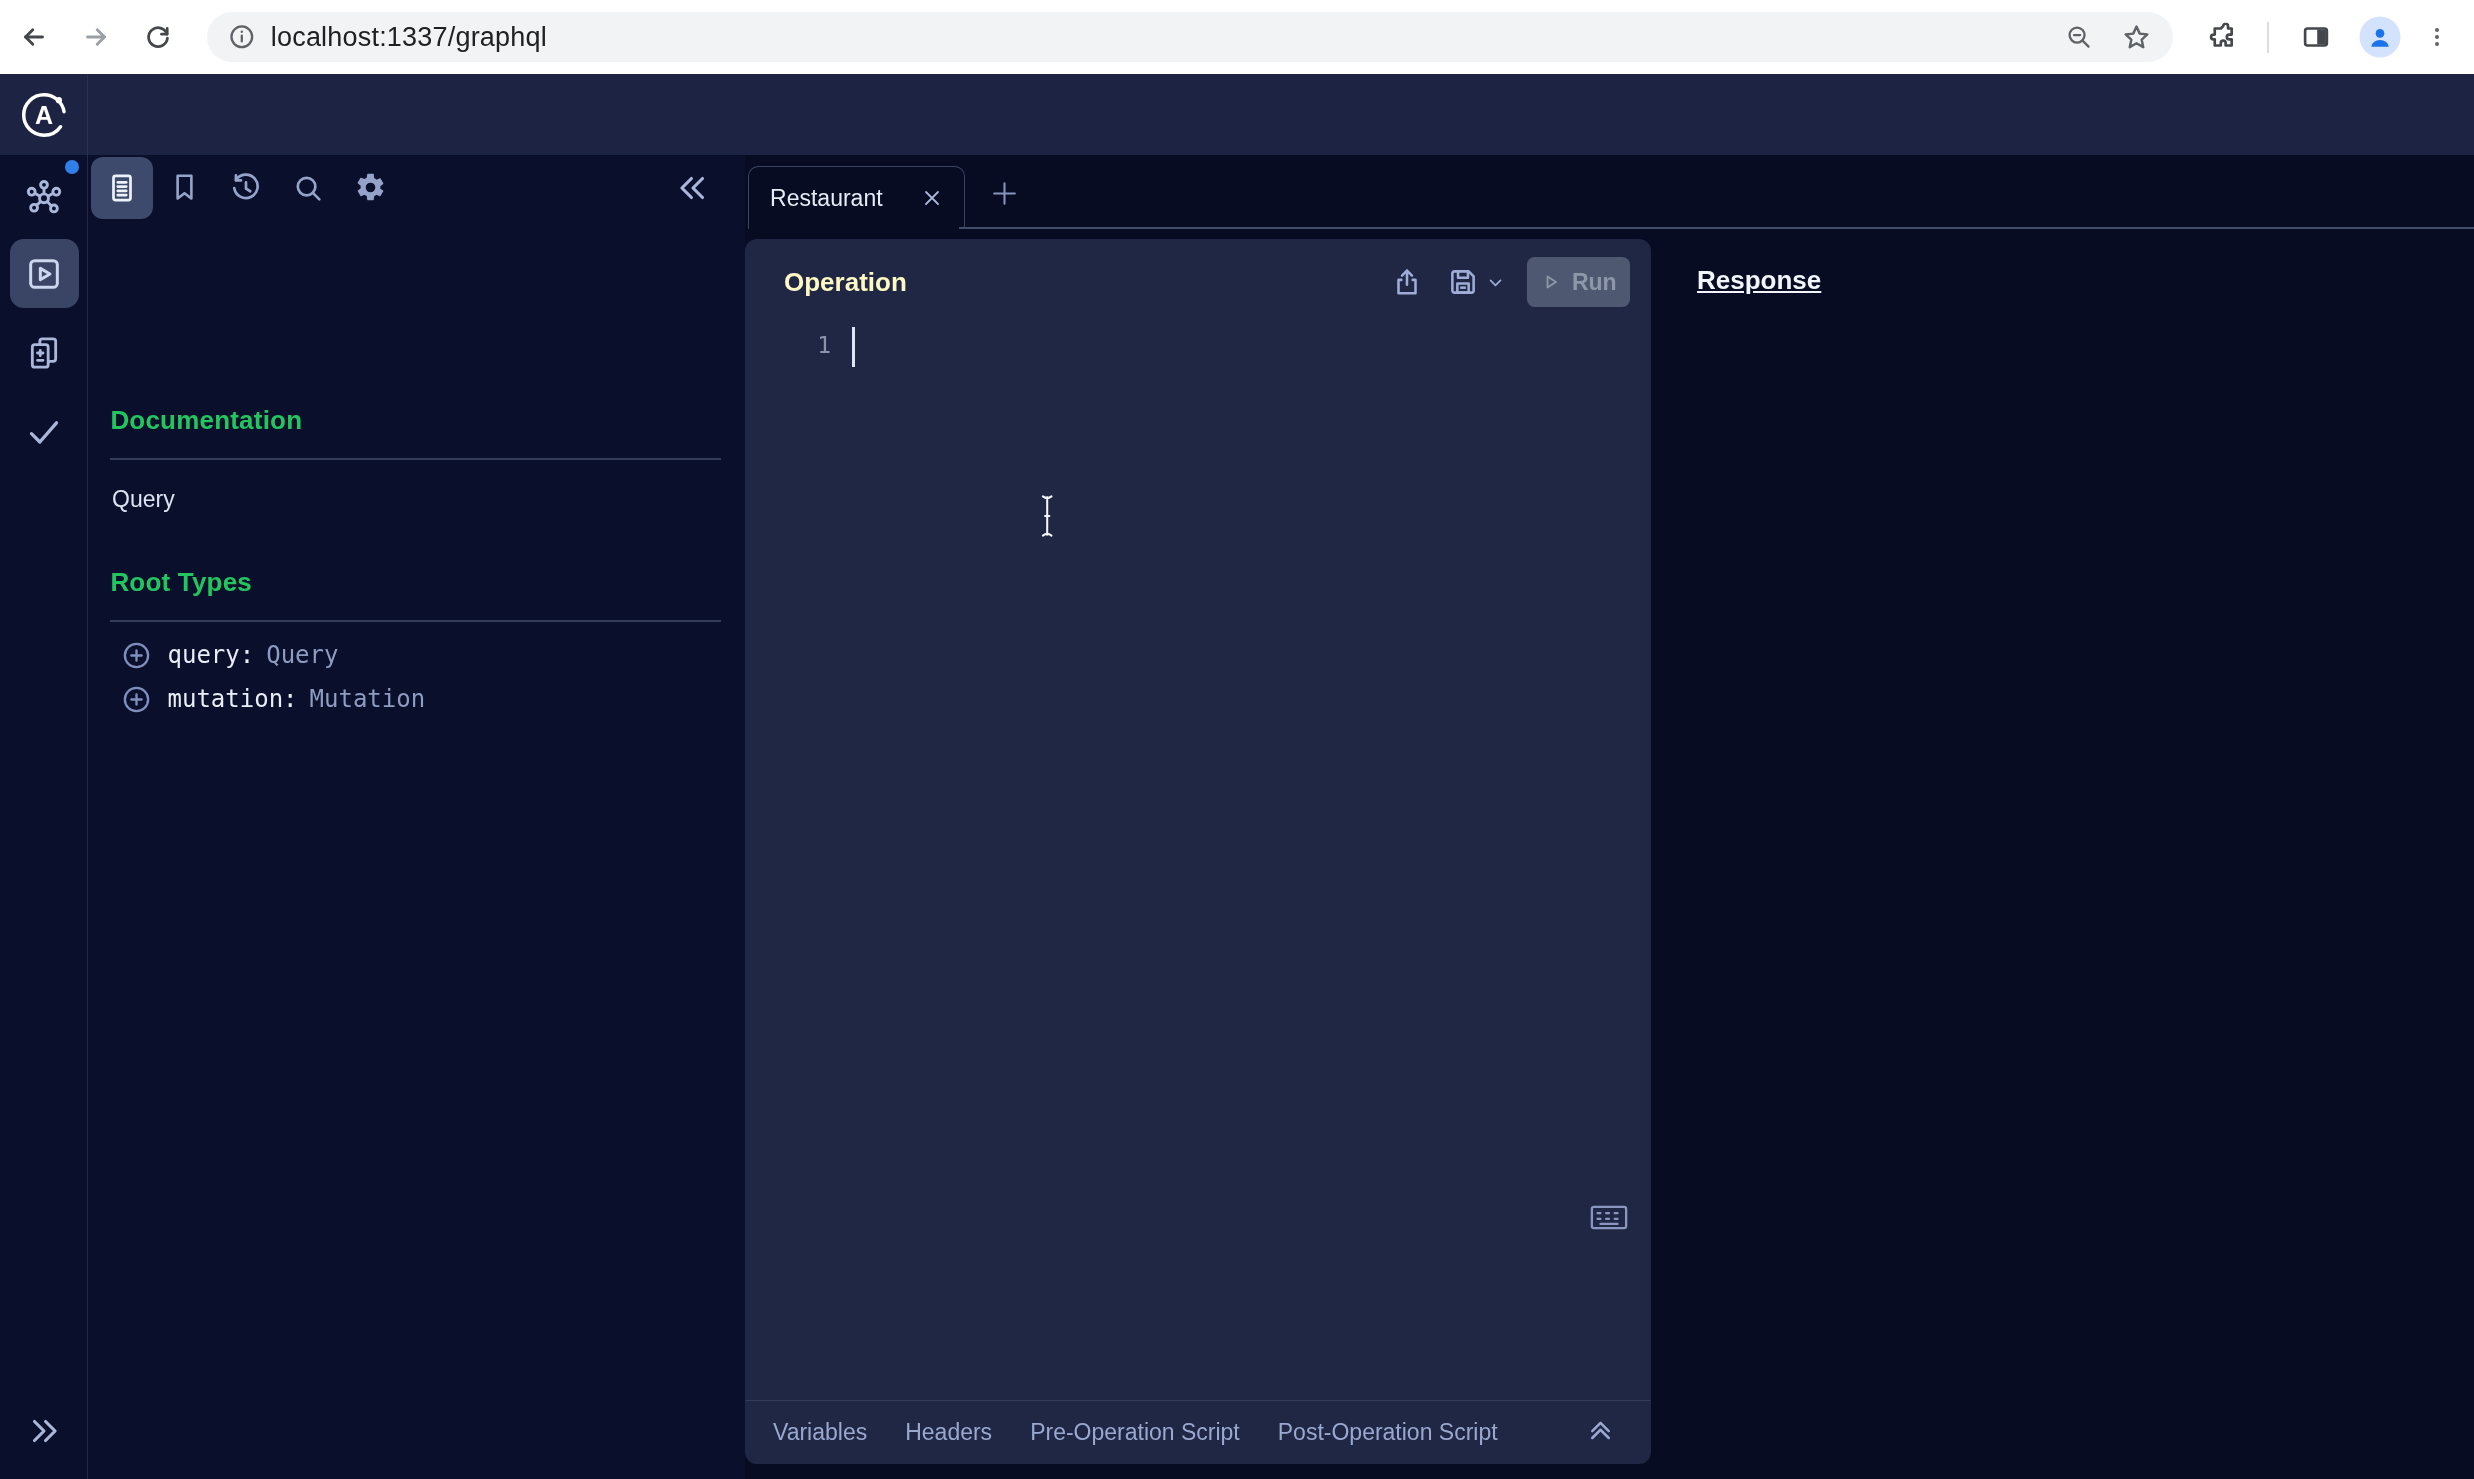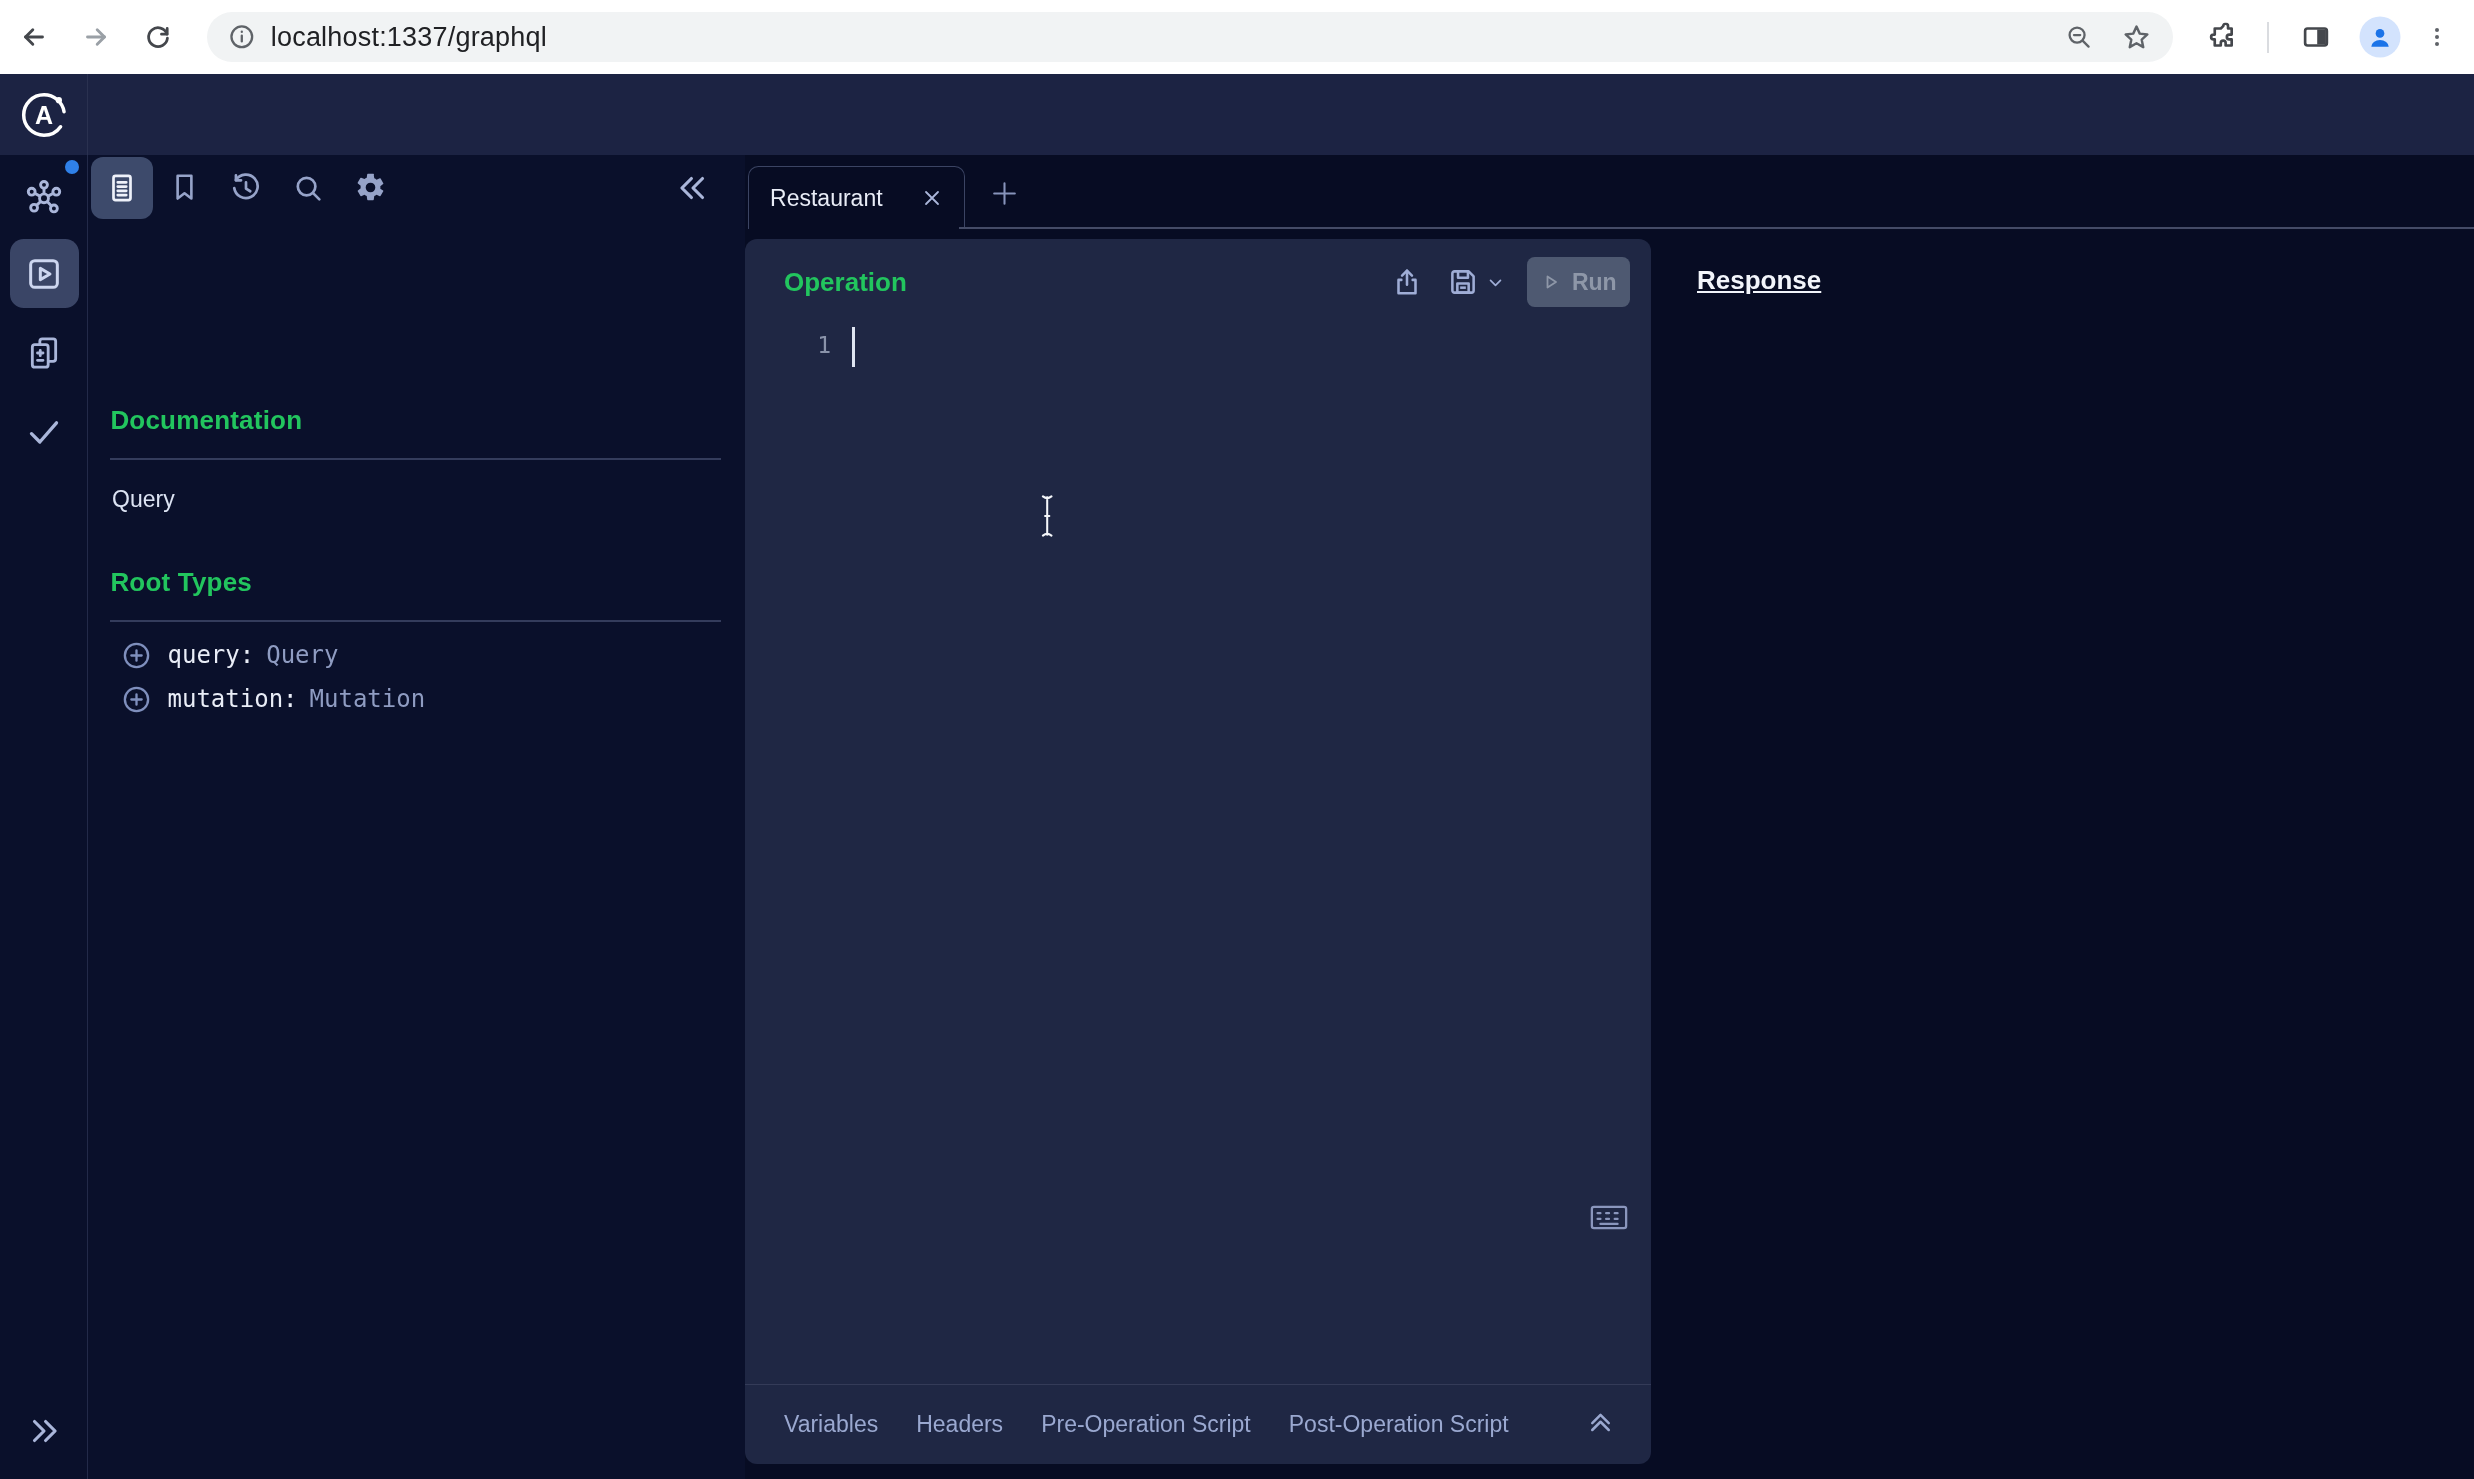--- a/index.html
+++ b/index.html
@@ -75,34 +75,34 @@
          border-radius:10.3px 10.3px 0 0; display:flex; align-items:center; justify-content:space-between;
          padding:0 20.7px; background:#070c23; }
   .tab-label { font-size:23px; color:#e8ecf6; }
   .tab-close { color:#aab6da; background:none; border:none; display:flex; }
   .tab-plus { position:absolute; left:238px; top:17px; width:43px; height:43px; color:#8794bb;
               background:none; border:none; display:flex; align-items:center; justify-content:center; }
   .tabline { position:absolute; left:214px; right:0; top:72px; height:1.7px; background:#444b66; }
 
   .opcard { position:absolute; left:0; top:84px; width:906px; height:1225px; background:#1f2744;
             border-radius:12px; overflow:hidden; }
-  .op-title { position:absolute; left:39px; top:28px; font-size:26px; font-weight:bold; color:#22c55e; }
+  .op-title { position:absolute; left:39px; top:28px; font-size:26px; font-weight:bold; color:#fef9c3; }
   .op-actions { position:absolute; right:21.5px; top:18px; display:flex; align-items:center; }
   .op-icbtn { color:#9fadd6; background:none; border:none; display:flex; margin-left:22.4px; }
   .save-chev { color:#9fadd6; margin-left:6.9px; display:flex; }
   .run-btn { margin-left:22.4px; width:103px; height:50px; border-radius:7.7px; background:#4e5971; border:none;
              display:flex; align-items:center; justify-content:center; color:#8e97a8; }
   .run-label { font-size:23px; font-weight:bold; margin-left:8.6px; }
   .editor { position:absolute; left:0; top:83px; right:0; bottom:80px; }
   .gutter-num { position:absolute; left:0; top:10.3px; width:86px; text-align:right;
                 font-family:"DejaVu Sans Mono", monospace; font-size:23px; color:#8a93aa; }
   .caret { position:absolute; left:107px; top:5.2px; width:2.6px; height:40px; background:#dfe5f1; }
   .kbd-ic { position:absolute; right:22.4px; bottom:232px; color:#8a96bd; background:none; border:none; display:flex; }
-  .op-footer { position:absolute; left:0; right:0; bottom:0; height:80px; border-top:1.7px solid #343b58;
-               display:flex; align-items:center; padding:0 34px 0 39px; }
+  .op-footer { position:absolute; left:0; right:0; bottom:0; height:64px; border-top:1.7px solid #343b58;
+               display:flex; align-items:center; padding:0 34px 0 28px; }
   .foot-link { font-size:23px; color:#9aa8d0; background:none; border:none; margin-right:38px; font-family:"Liberation Sans", sans-serif; }
   .foot-collapse { margin-left:auto; color:#9aa8d0; background:none; border:none; display:flex; }
 
   .resp-title { position:absolute; left:952px; top:110px; font-size:26px; font-weight:bold; color:#f2f5fb;text-decoration:underline; }
 
   .mouse-cursor { position:absolute; left:1036px; top:493px; }
 </style>
 </head>
 <body>
 

